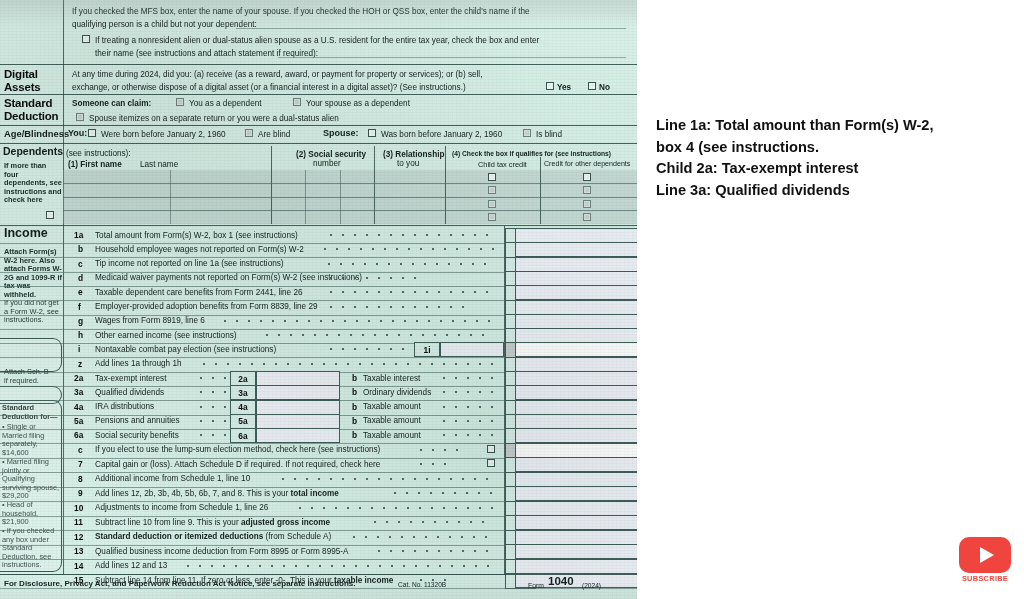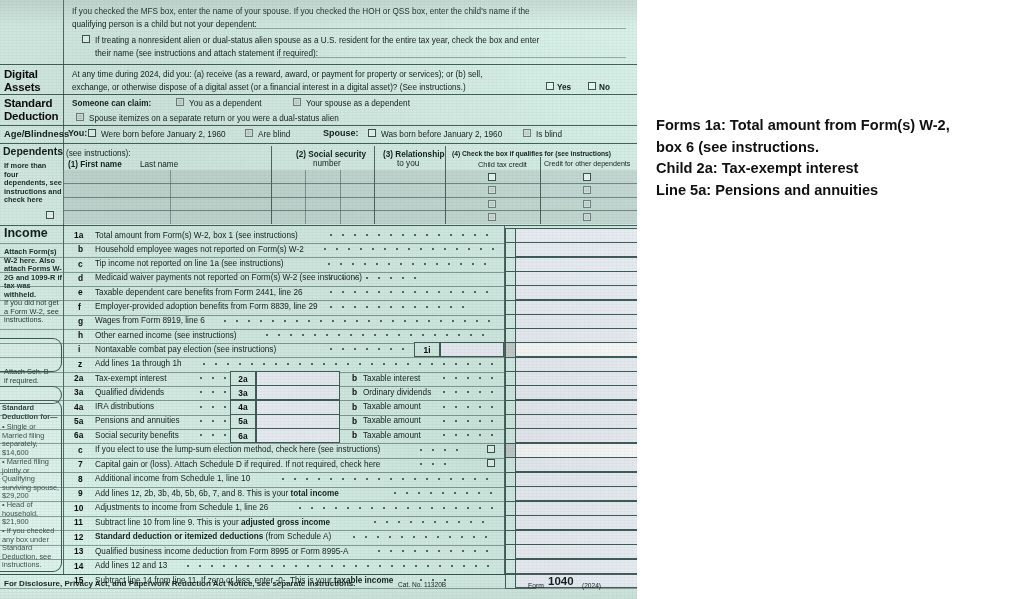--- a/index.html
+++ b/index.html
@@ -455,21 +455,27 @@
     <div class="txt" style="left:528px; top:581px; font-size:6.8px;">Form</div>
     <div class="txt b" style="left:548px; top:577px; font-size:11.5px;">1040</div>
     <div class="txt" style="left:582px; top:581px; font-size:6.6px;">(2024)</div>
 
     <div class="grain"></div>
     <div class="vignette"></div>
   </div>
 
   <div id="slide">
     <div id="slide-list">
-        <div>Forms 1a: Total amount from Form(s) W-2,</div>
-        <div>box 6 (see instructions.</div>
+        <div>Line 1a: Total amount than Form(s) W-2,</div>
+        <div>box 4 (see instructions.</div>
         <div>Child 2a: Tax-exempt interest</div>
-        <div>Line 5a: Pensions and annuities</div>
+        <div>Line 3a: Qualified dividends</div>
       </div>
   </div>
 
+  <div id="subscribe">
+    <div id="yt-badge">
+      <div id="yt-tri"></div>
+    </div>
+    <div id="yt-text">SUBSCRIBE</div>
+  </div>
 
 </div>
 
 </body></html>

